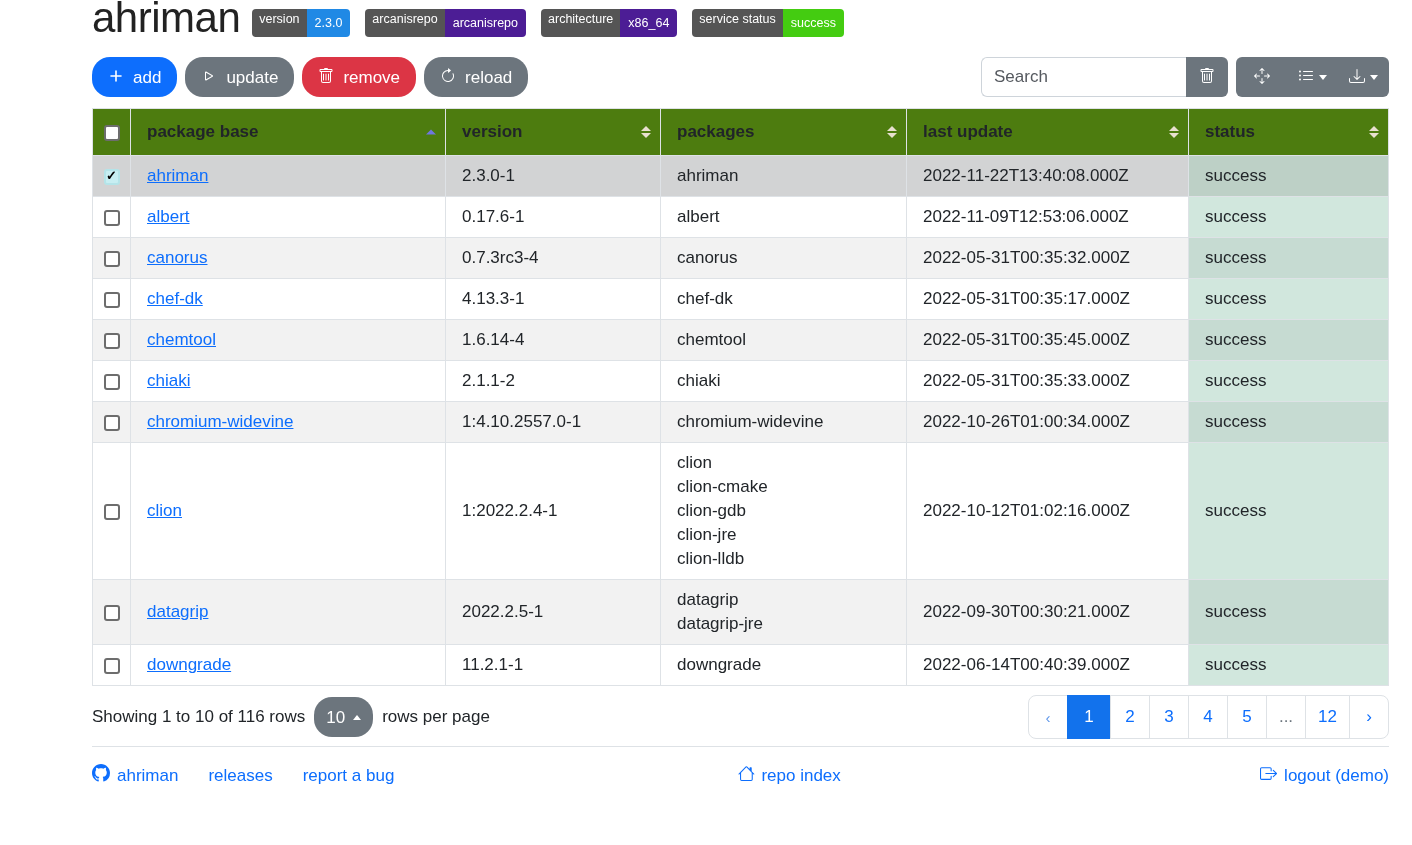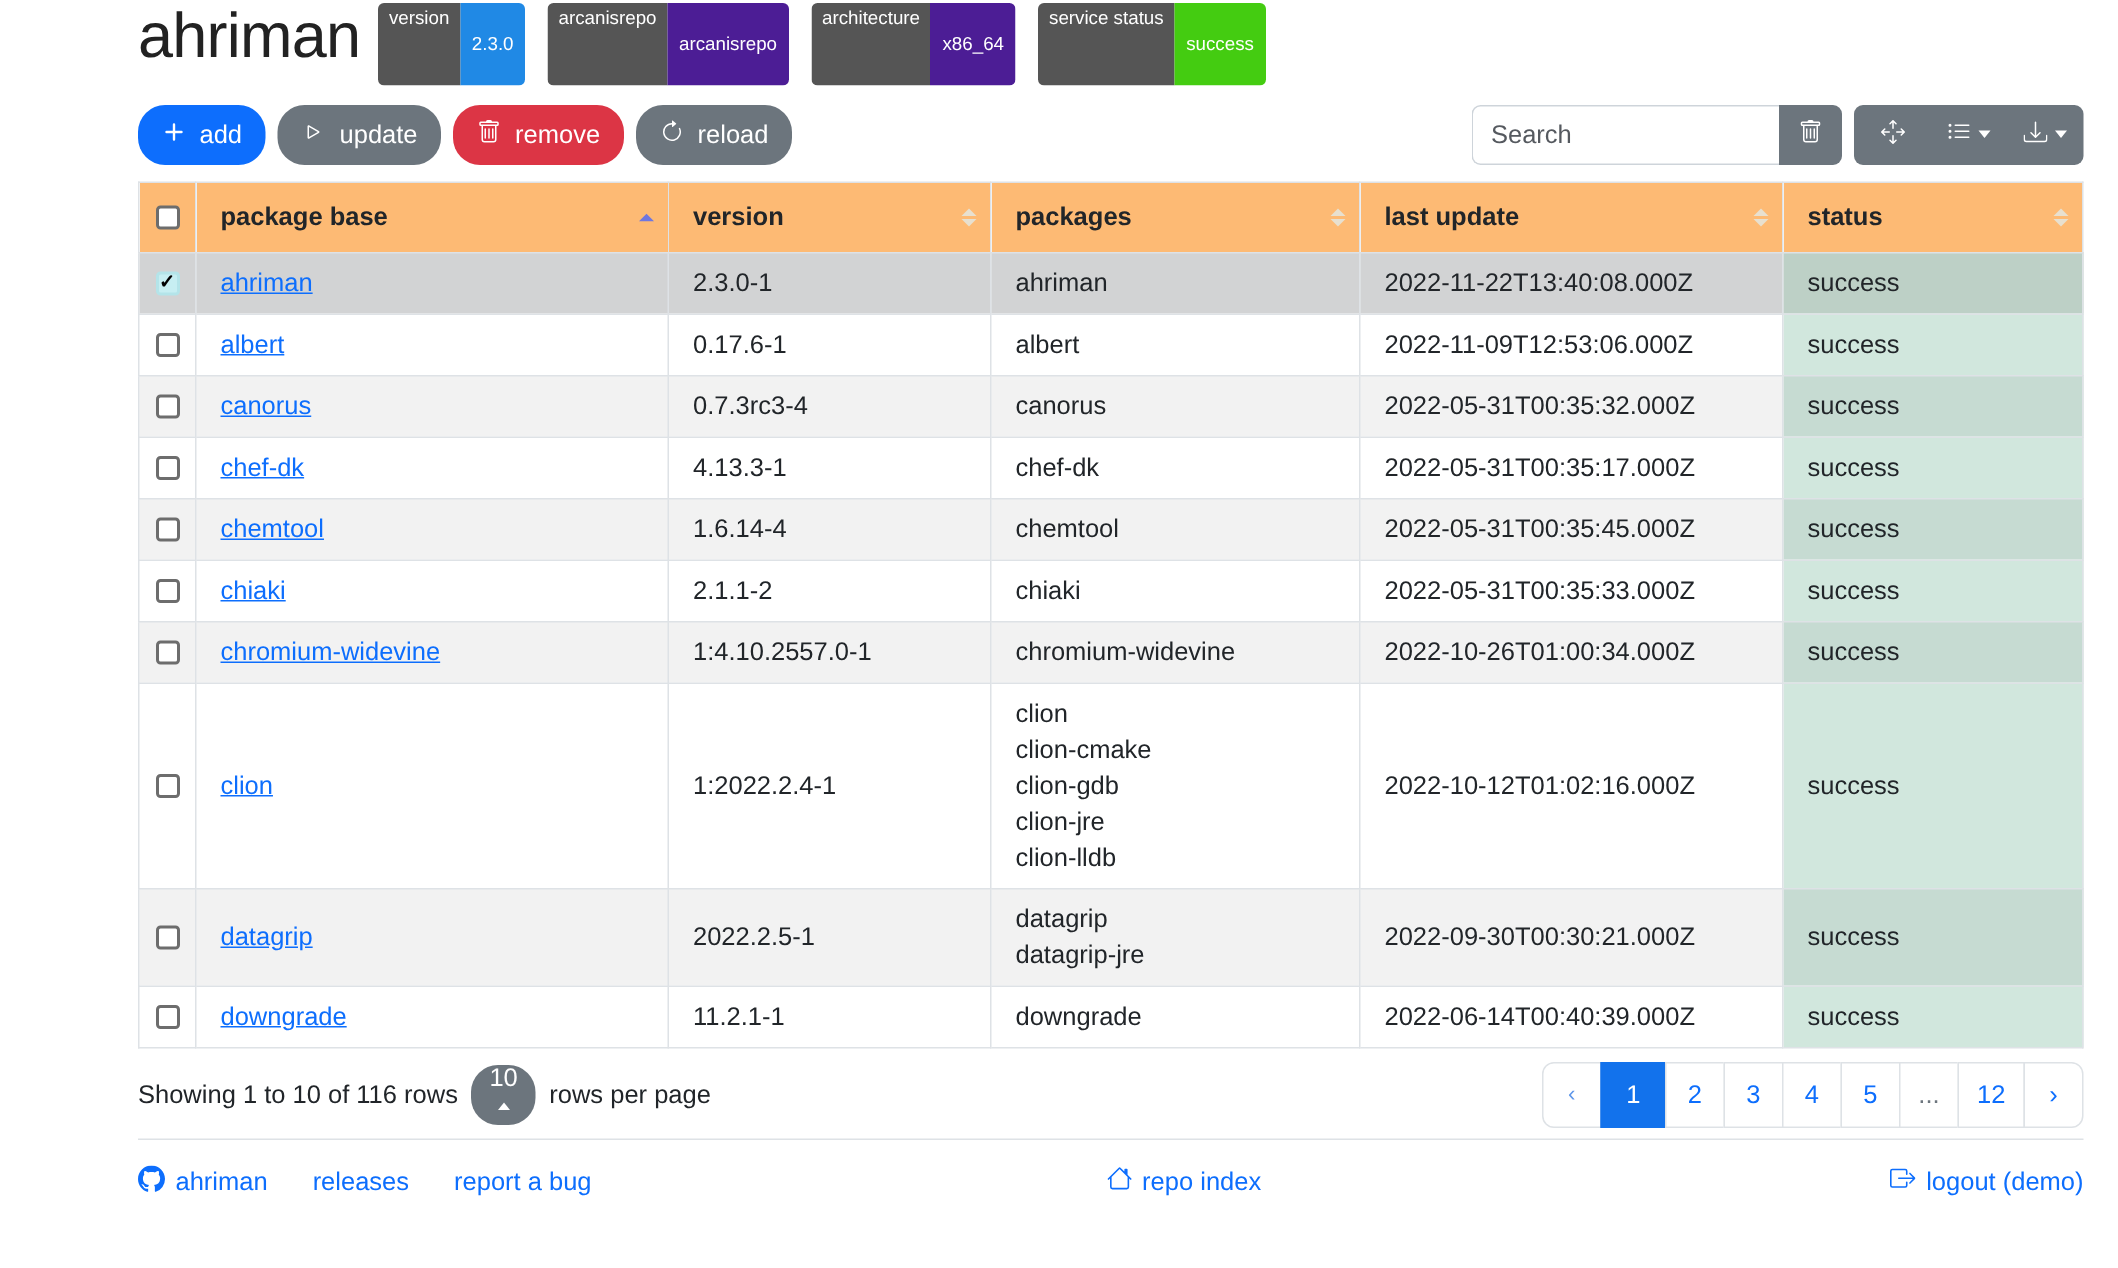--- a/index.html
+++ b/index.html
@@ -11,21 +11,21 @@
     font-size:17px;
   }
   .page { width:1412px; padding:0 55px 40px 60px;margin-left:32px; }
 
   
   .hdr { display:flex; align-items:center; }
   .hdr h1 { font-size:42px; font-weight:500; margin:-6px 0 0 0; letter-spacing:-0.5px; color:#222; }
   .badges { display:flex; gap:15px; margin-left:12px; transform:translateY(2px); }
   .badge { display:inline-flex; font-size:12.5px; color:#fff; border-radius:4px; overflow:hidden; line-height:1; }
   .badge .b-label { background:#555555; padding:4px 7px; }
-  .badge .b-value { padding:21px 8px; }
+  .badge .b-value { padding:8px 8px; }
 
   
   .toolbar { display:flex; justify-content:space-between; align-items:center; margin-top:15px; }
   .tb-left { display:flex; gap:8px; }
   .btn {
     height:40px; border:none; border-radius:18px; padding:0 16px;
     display:inline-flex; align-items:center; gap:9px;
     font-family:inherit; font-size:17px; color:#fff; cursor:pointer; line-height:1;
   }
   .btn svg { flex:none; }
@@ -43,21 +43,21 @@
   .search-clear { width:42px; justify-content:center; border-radius:0 6px 6px 0; padding:0; }
   .btn-group { display:flex; background:#6c757d; border-radius:6px; }
   .btn-group .btn { background:transparent; border-radius:0; width:51px; justify-content:center; padding:0; gap:5px; }
 
   .caret-down { width:0; height:0; border-left:4px solid transparent; border-right:4px solid transparent; border-top:5px solid #fff; }
   .caret-up   { width:0; height:0; border-left:4px solid transparent; border-right:4px solid transparent; border-bottom:5px solid #fff; }
 
   
   table.pkg-table { width:100%; border-collapse:collapse; margin-top:11px; font-size:17px; }
   .pkg-table th, .pkg-table td { border:1px solid #dee2e6; padding:8px 16px; text-align:left; vertical-align:middle; line-height:24px; }
-  .pkg-table thead th { background:#fdba74; padding:11px 16px; font-weight:700; position:relative; cursor:pointer; }
+  .pkg-table thead th { background:#4d7c0f; padding:11px 16px; font-weight:700; position:relative; cursor:pointer; }
   .pkg-table .th-check, .pkg-table .cell-check { width:38px; padding:8px 10px; text-align:center; }
 
   .sort { position:absolute; right:9px; top:50%; transform:translateY(-50%); display:flex; flex-direction:column; gap:2px; }
   .tri-up   { width:0; height:0; border-left:5px solid transparent; border-right:5px solid transparent; border-bottom:5px solid #e8e0cf; }
   .tri-down { width:0; height:0; border-left:5px solid transparent; border-right:5px solid transparent; border-top:5px solid #e8e0cf; }
   .sort.asc .tri-up { border-bottom-color:#6f77e0; }
 
   .pkg-table tbody tr:nth-child(odd) td { background:#f2f2f2; }
   .pkg-table td.status { background:#d1e7dd; }
   .pkg-table tbody tr:nth-child(odd) td.status { background:#c6dbd2; }
@@ -68,21 +68,21 @@
   .pkg-lines div { line-height:24px; }
 
   
   .cb { display:inline-block; width:16px; height:16px; border:2px solid #6d6d6d; border-radius:3px; background:#fff; position:relative; cursor:pointer; vertical-align:middle; }
   .cb.checked { background:#c7eef2; border-color:#b4e4e9; }
   .cb.checked::after { content:"\2713"; position:absolute; left:50%; top:50%; transform:translate(-50%,-54%); font-size:13px; font-weight:700; color:#000; }
 
   
   .pag-bar { display:flex; justify-content:space-between; align-items:center; margin-top:9px; }
   .pag-left { display:flex; align-items:center; gap:9px; font-size:17px; color:#212529; }
-  .page-size-btn { padding:0 12px; gap:8px;flex-direction:column; }
+  .page-size-btn { padding:0 12px; gap:8px; }
   .pagination { display:flex; list-style:none; margin:0; padding:0; }
   .page-item .page-link {
     display:flex; align-items:center; justify-content:center;
     min-width:40px; height:44px; padding:0 12px; margin-left:-1px;
     border:1px solid #dee2e6; background:#fff; color:#0d6efd;
     font-size:17px; text-decoration:none; cursor:pointer;
   }
   .page-item:first-child .page-link { border-radius:8px 0 0 8px; margin-left:0; }
   .page-item:last-child .page-link { border-radius:0 8px 8px 0; }
   .page-item.active .page-link { background:#1272ec; border-color:#1272ec; color:#fff; min-width:44px; }

